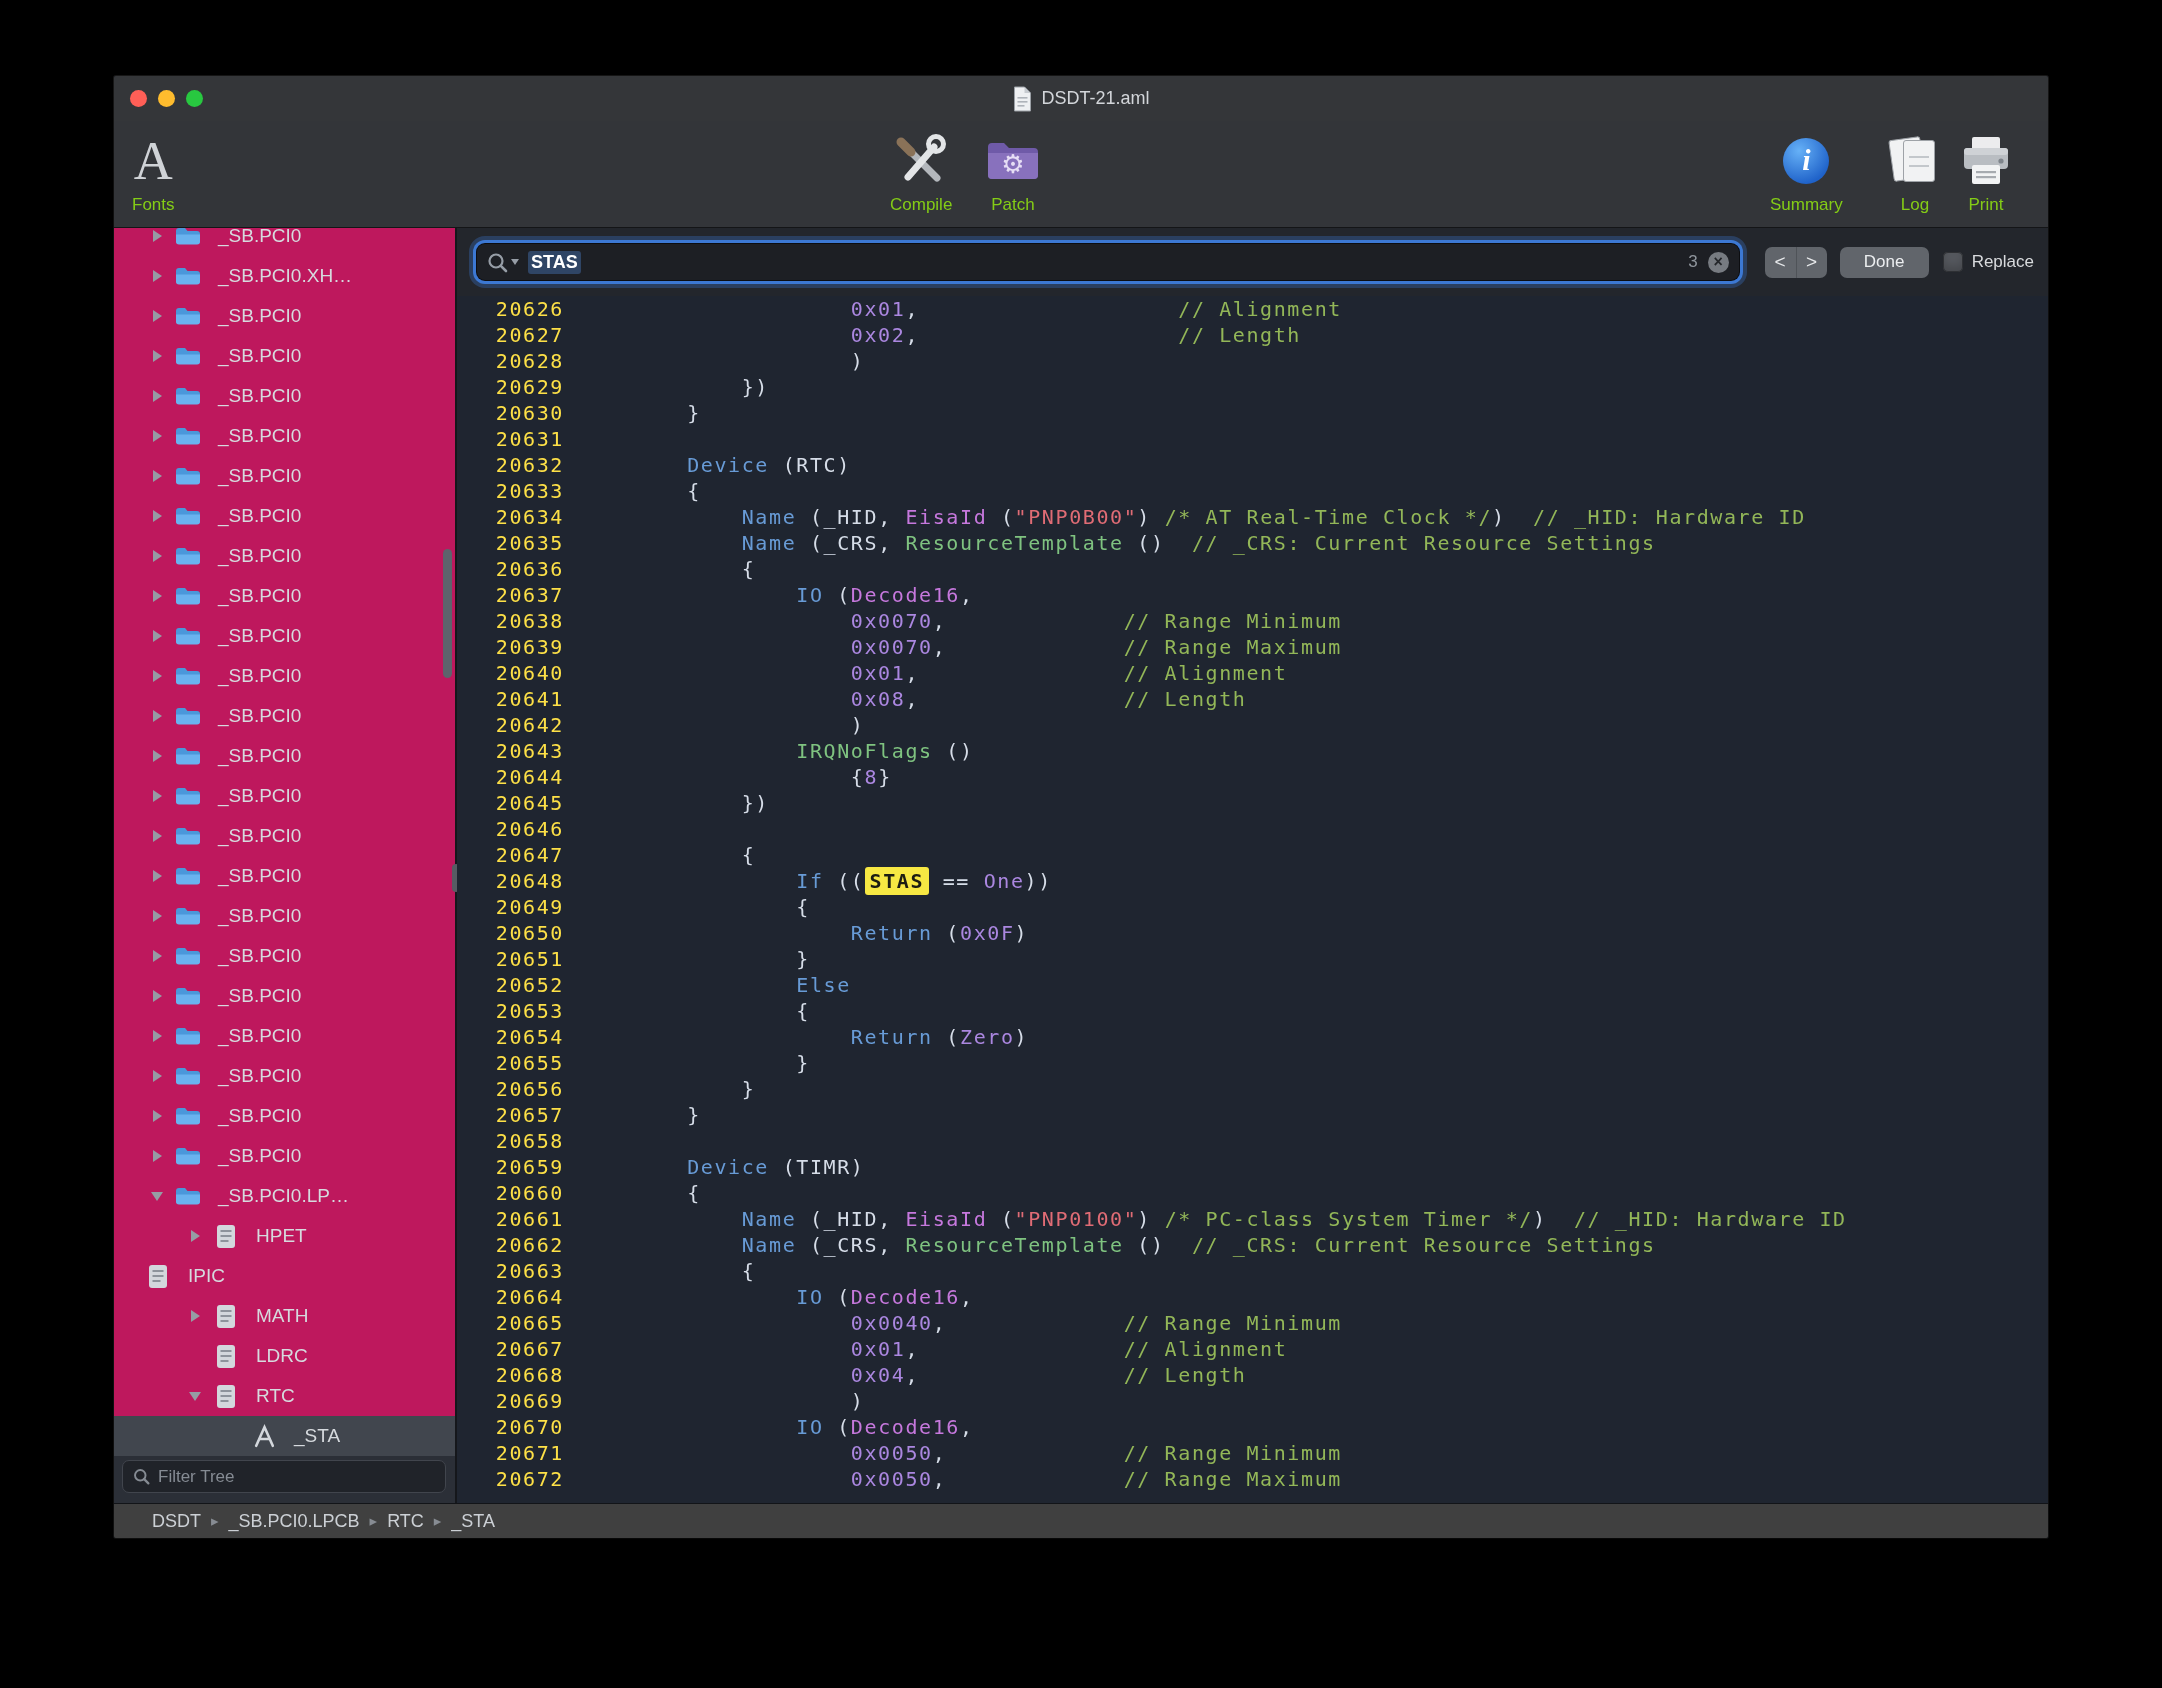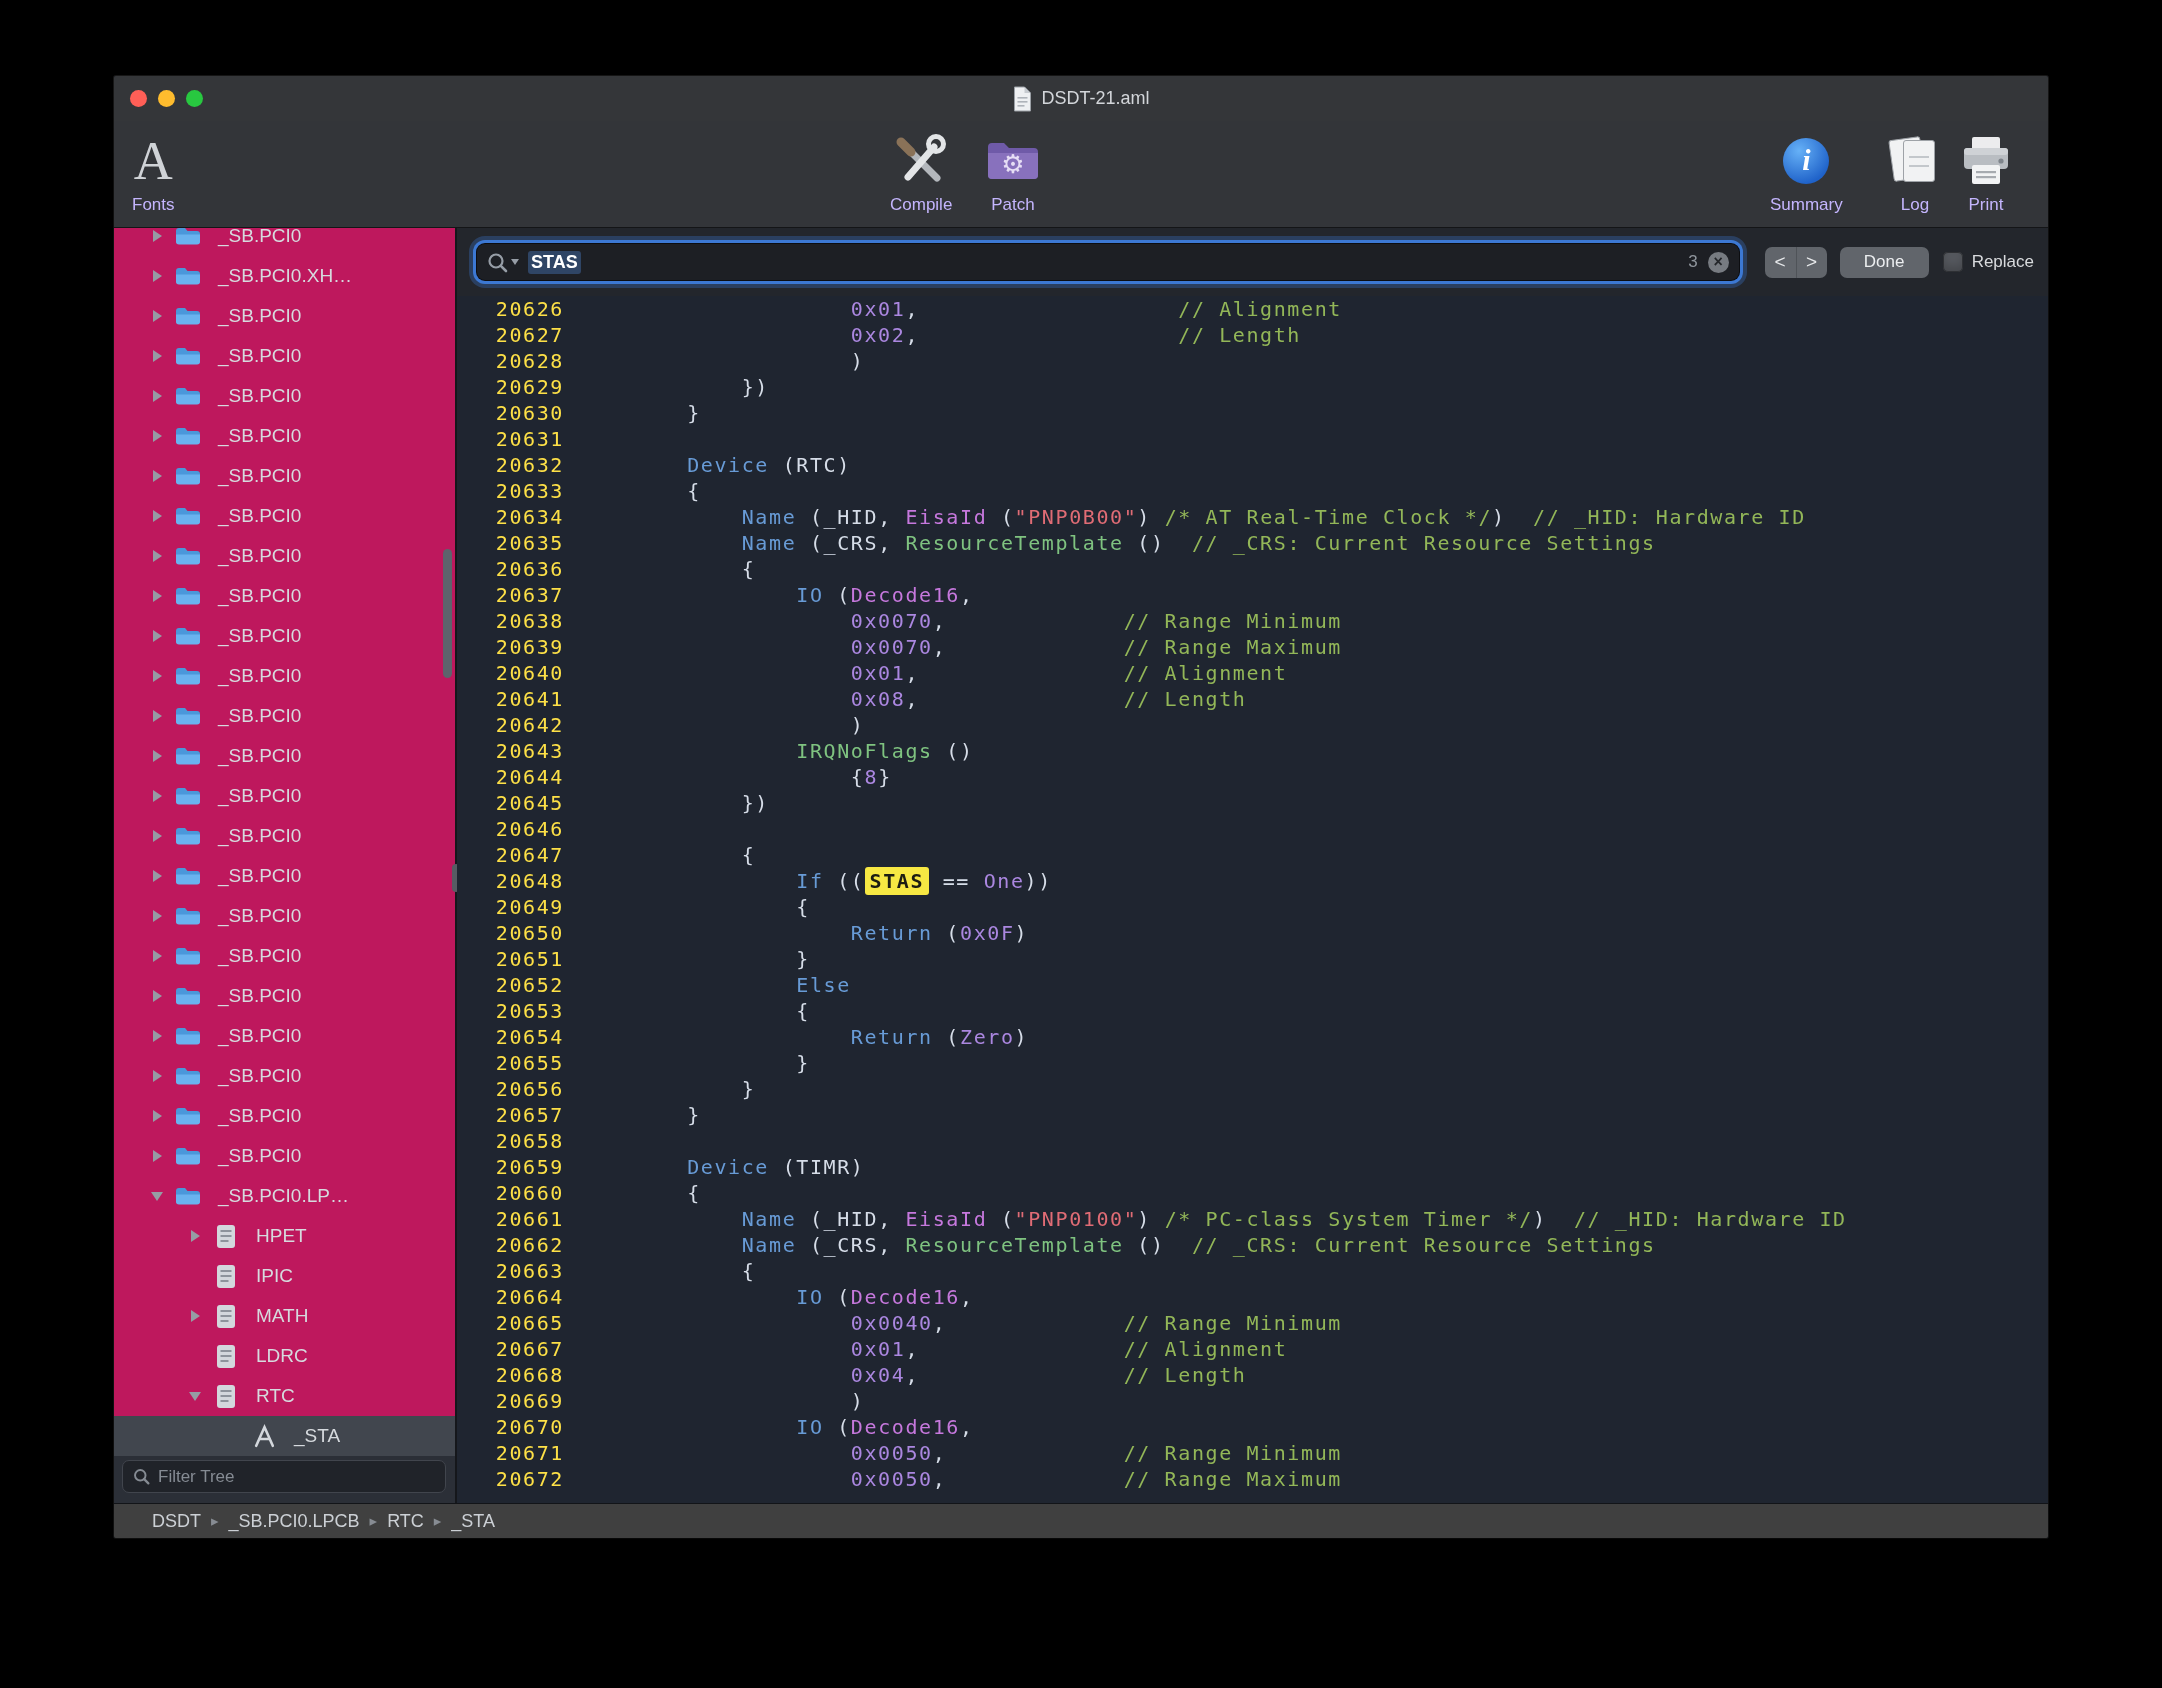--- a/index.html
+++ b/index.html
@@ -27,21 +27,21 @@
   .light.red{background:var(--traffic-red,#ff5f57)}
   .light.yellow{background:var(--traffic-yellow,#febc2e)}
   .light.green{background:var(--traffic-green,#28c840)}
   .title-group{position:absolute;left:50%;top:50%;transform:translate(-50%,-50%);
     display:flex;align-items:center;gap:9px;color:#d3d6da;font-size:18px;font-weight:500;white-space:nowrap}
 
   
   .toolbar{height:107px;background:#333539;border-bottom:1px solid #141517;flex:none;position:relative}
   .tool-item{position:absolute;top:8px;display:flex;flex-direction:column;align-items:center}
   .tool-icon{height:64px;display:flex;align-items:center;justify-content:center;position:relative}
-  .tool-label{font-size:17px;color:#c4b5fd;margin-top:2px;white-space:nowrap}
+  .tool-label{font-size:17px;color:#84cc16;margin-top:2px;white-space:nowrap}
   .fonts-A{font-family:"Liberation Serif",serif;font-size:54px;color:#d0d3d7;line-height:1}
   .summary-circle{width:46px;height:46px;border-radius:50%;
     background:radial-gradient(circle at 35% 28%,#66b1f7,#1f62c9 75%);
     display:flex;align-items:center;justify-content:center}
   .summary-circle span{font-family:"Liberation Serif",serif;font-style:italic;font-weight:700;
     color:#fff;font-size:30px;line-height:1;transform:translateY(-1px)}
   .patch-wrap{position:relative;width:54px;height:44px}
   .patch-gear{position:absolute;left:50%;top:56%;transform:translate(-50%,-50%);
     color:#e6def5;font-size:26px;line-height:1;font-family:"DejaVu Sans",sans-serif}
   .log-wrap{position:relative;width:50px;height:50px}
@@ -462,21 +462,21 @@
                 <span class="tree-icon">
                   <svg width="20" height="25" viewBox="0 0 20 25">
                     <rect x="1" y="1" width="18" height="23" rx="3" fill="#d3d7dc"></rect>
                     <rect x="4.5" y="6" width="11" height="2" fill="#8d939b"></rect>
                     <rect x="4.5" y="11" width="11" height="2" fill="#8d939b"></rect>
                     <rect x="4.5" y="16" width="8" height="2" fill="#8d939b"></rect>
                   </svg>
                 </span>
                 <span class="tree-label">HPET</span>
               </div>
-              <div class="tree-row" style="padding-left: 68px;">
+              <div class="tree-row" style="">
                 <span class="disclosure none"></span>
                 <span class="tree-icon">
                   <svg width="20" height="25" viewBox="0 0 20 25">
                     <rect x="1" y="1" width="18" height="23" rx="3" fill="#d3d7dc"></rect>
                     <rect x="4.5" y="6" width="11" height="2" fill="#8d939b"></rect>
                     <rect x="4.5" y="11" width="11" height="2" fill="#8d939b"></rect>
                     <rect x="4.5" y="16" width="8" height="2" fill="#8d939b"></rect>
                   </svg>
                 </span>
                 <span class="tree-label">IPIC</span>

